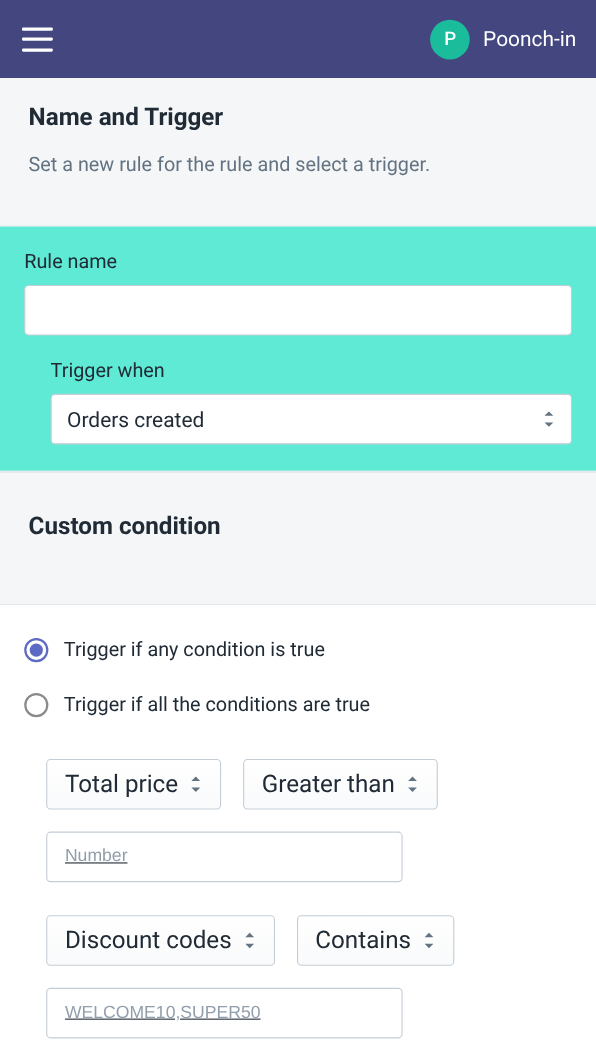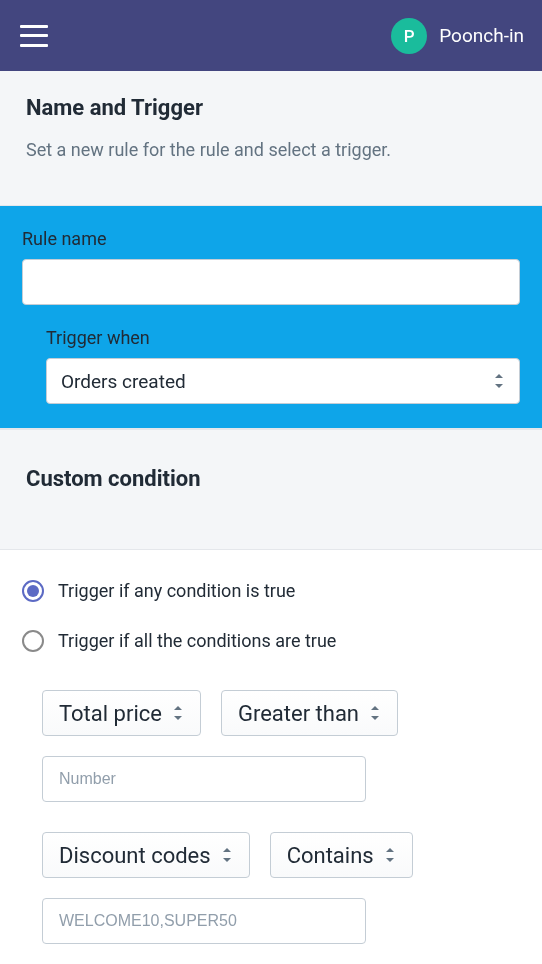--- a/index.html
+++ b/index.html
@@ -63,21 +63,21 @@
   font-weight: 700;
   color: #212b36;
   margin-bottom: 16px;
 }
 .section-desc {
   font-size: 18px;
   color: #637381;
   line-height: 1.5;
 }
 .form-section {
-  background: #0ea5e9;
+  background: #5eead4;
   padding: 22px 22px 24px 22px;
 }
 .form-group { margin-bottom: 22px; }
 .form-group:last-child { margin-bottom: 0; margin-left: 24px; }
 .form-label {
   font-size: 18px;
   color: #212b36;
   margin-bottom: 10px;
   display: block;
 }
@@ -193,20 +193,21 @@
   color: #212b36;
 }
 .condition-input {
   width: 324px;
   height: 46px;
   border: 1px solid #c4cdd5;
   border-radius: 4px;
   padding: 0 16px;
   font-size: 16px;
   color: #212b36;
+  text-decoration: underline;
 }
 .condition-input::placeholder { color: #919eab; }
 </style>
 </head>
 <body>
 
 <div class="header">
   <div class="hamburger">
     <span></span>
       <span></span>

